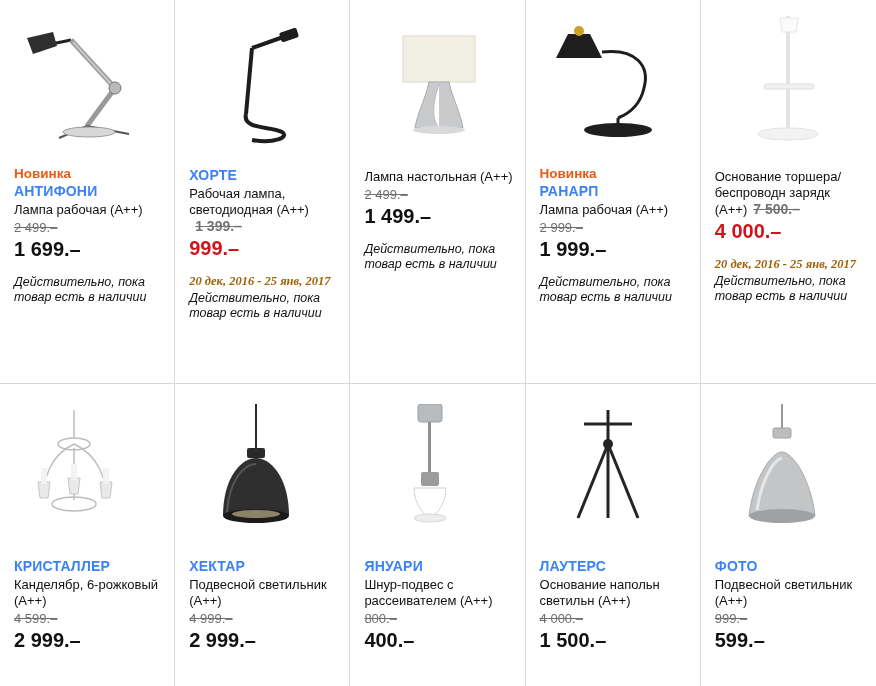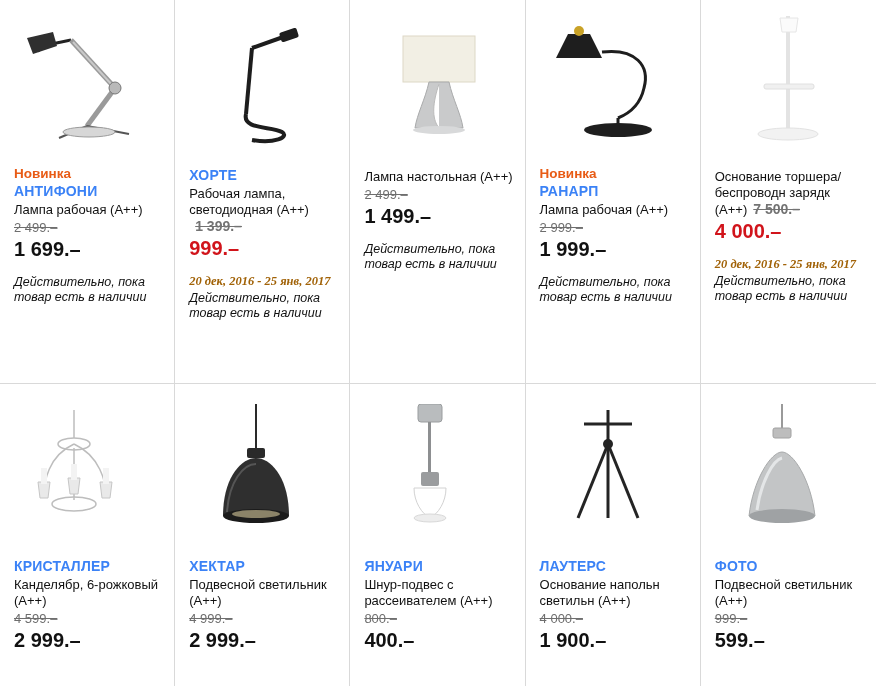--- a/index.html
+++ b/index.html
@@ -278,21 +278,21 @@
             <path d="M68 40 L38 114"></path>
             <path d="M68 40 L98 114"></path>
             <path d="M68 40 L68 114"></path>
           </g>
           <circle cx="68" cy="40" r="5" fill="#242424"></circle>
         </svg>
       </div>
       <div class="title">ЛАУТЕРС</div>
       <div class="desc">Основание напольн светильн  (А++)</div>
       <div><span class="oldprice">4 000.–</span></div>
-      <div class="newprice">1 900.–</div>
+      <div class="newprice">1 500.–</div>
     </div>
 
     <div class="cell last">
       <div class="img-box">
         <svg width="150" height="150" viewBox="0 0 150 150">
           <rect x="66" y="0" width="2" height="32" fill="#9a9a9a"></rect>
           <rect x="58" y="24" width="18" height="10" rx="2" fill="#bdbdbd" stroke="#a2a2a2" stroke-width="1"></rect>
           <path d="M34 112 C38 76 56 48 67 48 C78 48 96 76 100 112 Z" fill="#c3c5c6" stroke="#a8aaab" stroke-width="1"></path>
           <path d="M42 106 C46 78 58 56 67 54" fill="none" stroke="#e4e6e7" stroke-width="3"></path>
           <ellipse cx="67" cy="112" rx="33" ry="7" fill="#9fa2a4"></ellipse>

